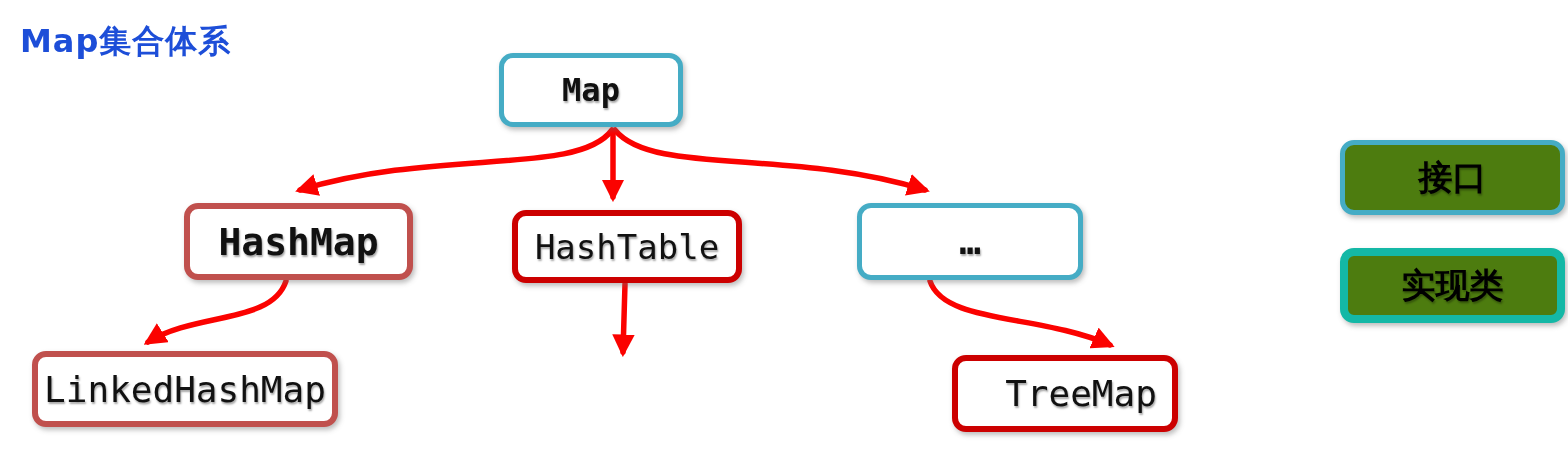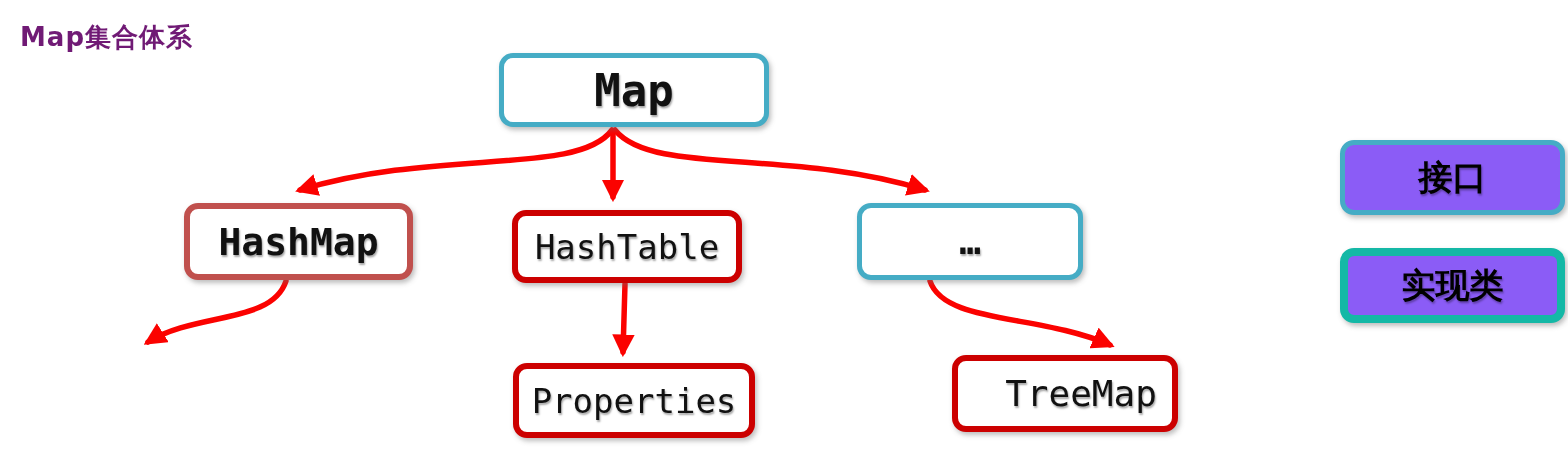--- a/index.html
+++ b/index.html
@@ -12,56 +12,56 @@
     position: relative;
     width: 1568px;
     height: 452px;
     background: #ffffff;
     overflow: hidden;
   }
   .page-title {
     position: absolute;
     left: 20px;
     top: 20px;
-    font-size: 26px;
+    font-size: 32px;
     font-weight: 800;
-    color: #701a75;
+    color: #1d4ed8;
     letter-spacing: 1px;
   }
   .node {
     position: absolute;
     background: #ffffff;
     display: flex;
     align-items: center;
     justify-content: center;
     border-radius: 14px;
     box-shadow: 2px 3px 5px rgba(110,110,110,0.45);
     font-family: "DejaVu Sans Mono", "Liberation Mono", monospace;
     color: #111111;
     text-shadow: 1px 2px 2px rgba(0,0,0,0.35);
     box-sizing: border-box;
   }
   .node.interface { border: 5px solid #45acc5; }
   .node.impl-muted { border: 6px solid #c0504d; }
   .node.impl-red  { border: 6px solid #cc0000; }
 
-  .node-map          { left: 499px; top: 53px;  width: 270px; height: 74px; font-size: 44px; font-weight: 700; }
+  .node-map          { left: 499px; top: 53px;  width: 184px; height: 74px; font-size: 32px; font-weight: 700; }
   .node-hashmap      { left: 184px; top: 203px; width: 229px; height: 77px; font-size: 38px; font-weight: 700; }
   .node-hashtable    { left: 512px; top: 210px; width: 230px; height: 73px; font-size: 34px; }
   .node-ellipsis     { left: 857px; top: 203px; width: 226px; height: 77px; font-size: 36px; font-weight: 700; }
   .node-linkedhashmap{ left: 32px;  top: 351px; width: 306px; height: 76px; font-size: 36px; }
   .node-properties   { left: 513px; top: 363px; width: 242px; height: 75px; font-size: 34px; }
   .node-treemap      { left: 952px; top: 355px; width: 226px; height: 77px; font-size: 36px; padding-left: 32px; }
 
   .legend-box {
     position: absolute;
     left: 1340px;
     width: 225px;
     height: 75px;
-    background: #8b5cf6;
+    background: #4d7c0f;
     display: flex;
     align-items: center;
     justify-content: center;
     border-radius: 14px;
     box-shadow: 2px 3px 5px rgba(110,110,110,0.45);
     font-size: 34px;
     font-weight: 700;
     color: #000000;
     text-shadow: 1px 2px 2px rgba(0,0,0,0.3);
     box-sizing: border-box;
@@ -113,24 +113,24 @@
   </div>
 
   <div class="node impl-muted node-hashmap">
     <span>HashMap</span>
   </div>
 
   <div class="node interface node-ellipsis">
     <span>…</span>
   </div>
 
+  <div class="node impl-muted node-linkedhashmap">
+    <span>LinkedHashMap</span>
+  </div>
 
-  <div class="node impl-red node-properties">
-    <span>Properties</span>
-  </div>
 
   <div class="node impl-red node-treemap">
     <span>TreeMap</span>
   </div>
 
   <div class="legend-box legend-interface">
     <span>接口</span>
   </div>
 
   <div class="legend-box legend-impl">

